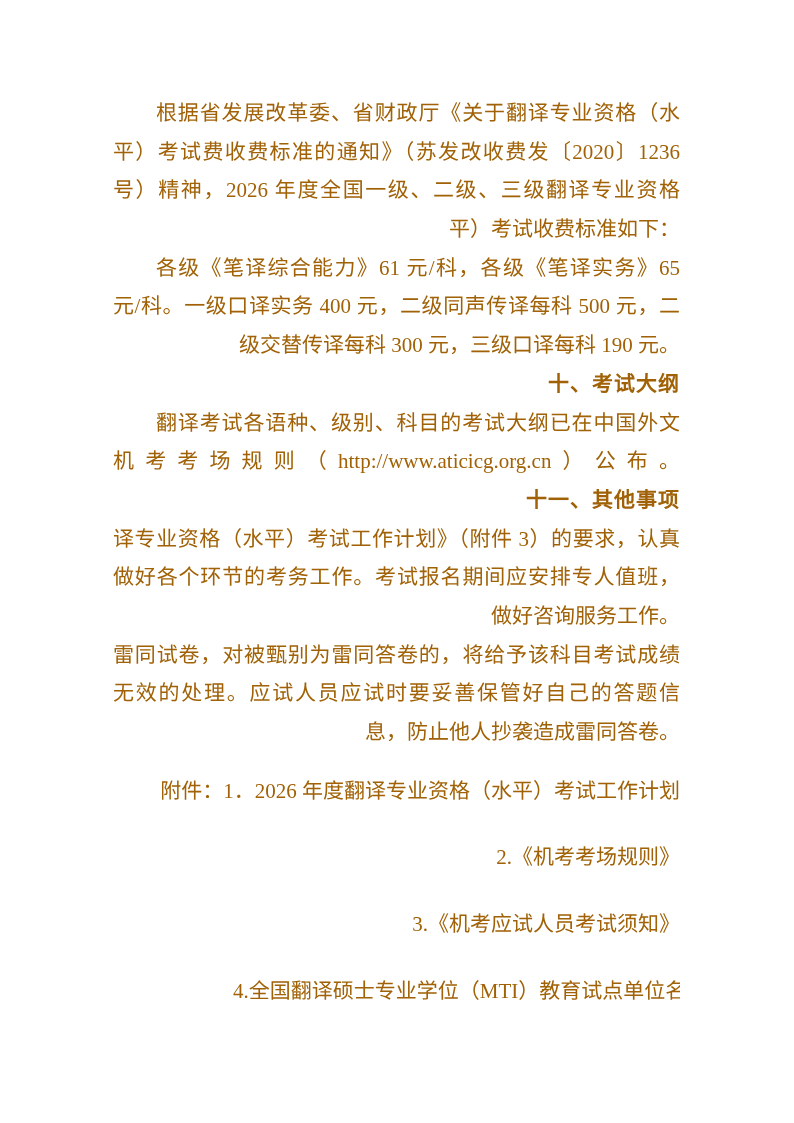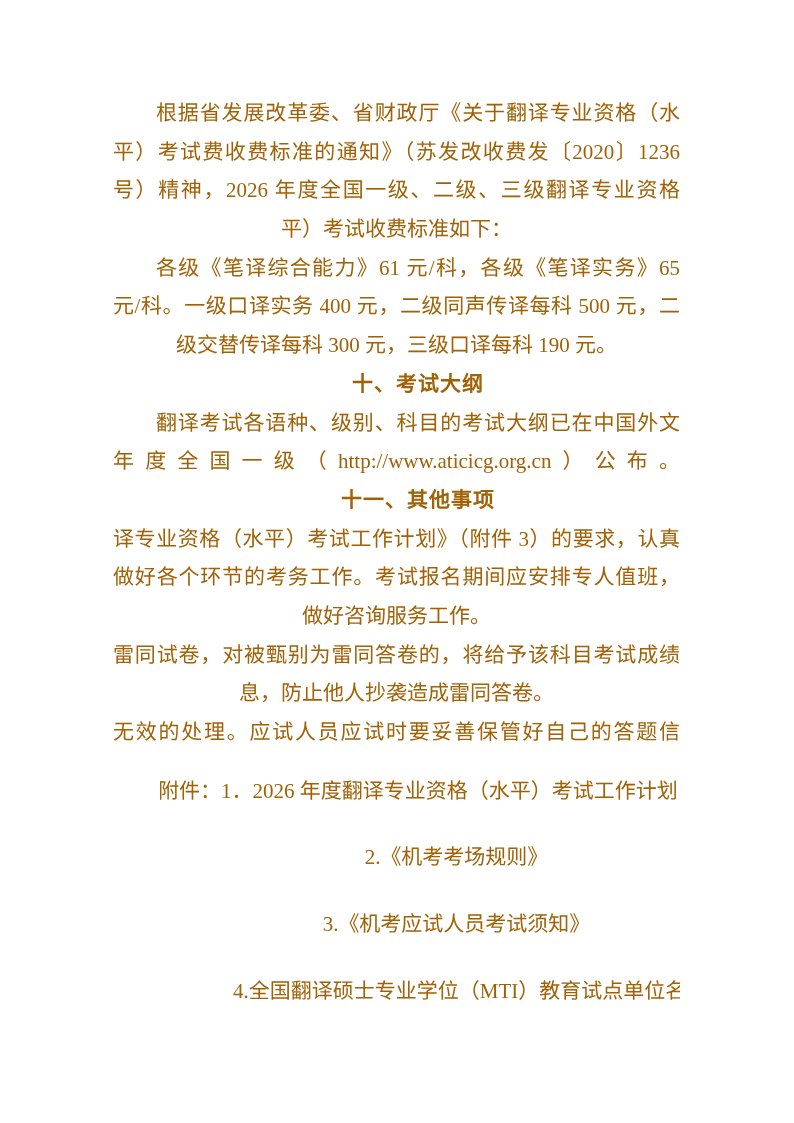--- a/index.html
+++ b/index.html
@@ -21,21 +21,21 @@
     font-size: 21px;
   }
   .block {
     margin: 0;
     padding: 0;
   }
   .line {
     line-height: 38.7px;
     height: 38.7px;
     overflow: hidden;
-    text-align: center;
+    text-align: right;
     white-space: nowrap;
   }
   
   .line.j {
     white-space: normal;
     text-align: justify;
     text-align-last: justify;
     text-justify: inter-character;
   }
   
@@ -73,37 +73,37 @@
     <div class="line j">元/科。一级口译实务 400 元，二级同声传译每科 500 元，二</div>
     <div class="line">级交替传译每科 300 元，三级口译每科 190 元。</div>
   </div>
 
   <div class="block heading">
     <div class="line indent">十、考试大纲</div>
   </div>
 
   <div class="block">
     <div class="line j indent">翻译考试各语种、级别、科目的考试大纲已在中国外文</div>
-    <div class="line j">年度全国一级（http://www.aticicg.org.cn）公布。</div>
+    <div class="line j">机考考场规则（http://www.aticicg.org.cn）公布。</div>
   </div>
 
   <div class="block heading">
     <div class="line indent">十一、其他事项</div>
   </div>
 
   <div class="block">
     <div class="line j">译专业资格（水平）考试工作计划》（附件 3）的要求，认真</div>
     <div class="line j">做好各个环节的考务工作。考试报名期间应安排专人值班，</div>
     <div class="line">做好咨询服务工作。</div>
   </div>
 
   <div class="block">
     <div class="line j">雷同试卷，对被甄别为雷同答卷的，将给予该科目考试成绩</div>
+    <div class="line j">无效的处理。应试人员应试时要妥善保管好自己的答题信</div>
     <div class="line">息，防止他人抄袭造成雷同答卷。</div>
-    <div class="line j">无效的处理。应试人员应试时要妥善保管好自己的答题信</div>
   </div>
 
   <div class="block attachments">
     <div class="line indent">附件：1．2026 年度翻译专业资格（水平）考试工作计划</div>
     <div class="line item-indent">2.《机考考场规则》</div>
     <div class="line item-indent">3.《机考应试人员考试须知》</div>
     <div class="line item-indent">4.全国翻译硕士专业学位（MTI）教育试点单位名单</div>
   </div>
 
 </div>

